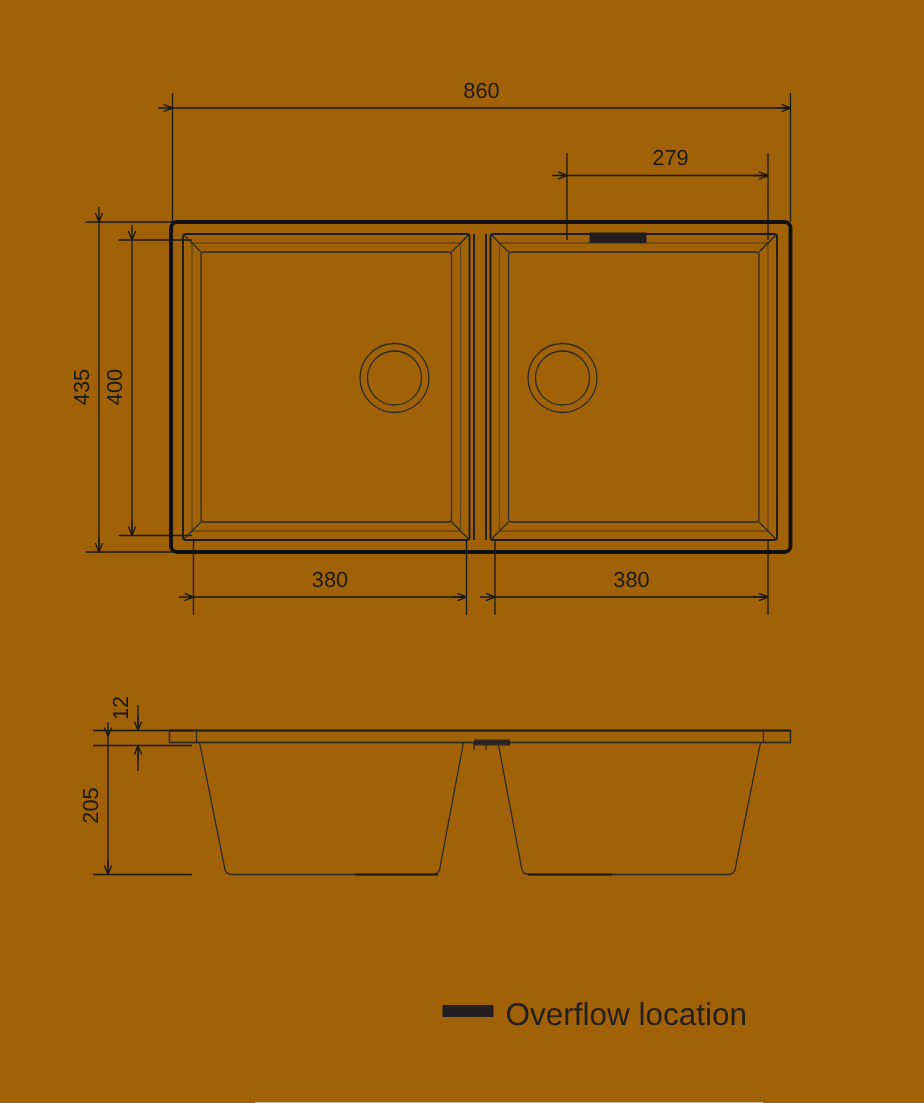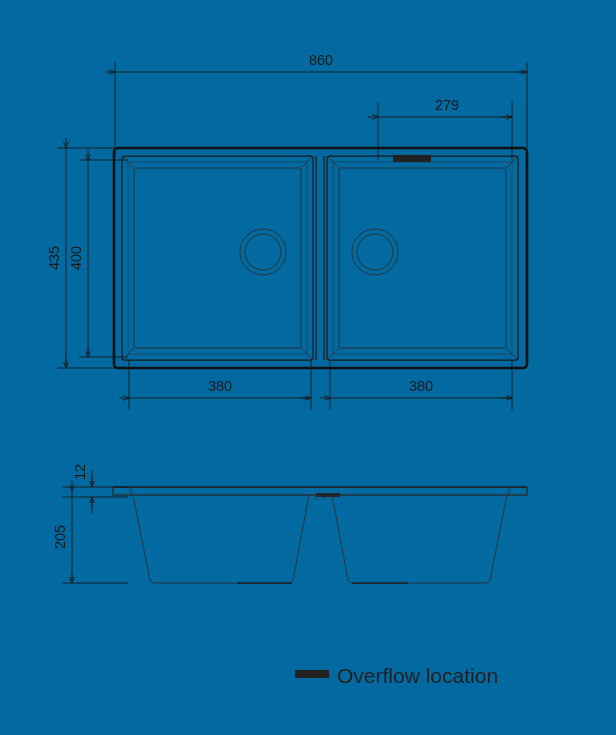--- a/index.html
+++ b/index.html
@@ -10,21 +10,21 @@
   body {
     width: 616px;
     height: 735px;
     font-family: "Liberation Sans", sans-serif;
     overflow: hidden;
   }
   #drawing-root {
     position: relative;
     width: 616px;
     height: 735px;
-    background: #0369a1;
+    background: #a16207;
   }
   svg#tech-drawing {
     display: block;
     width: 616px;
     height: 735px;
   }
   .dim-line, .ext-line {
     stroke: #1a1a1a;
     fill: none;
   }

